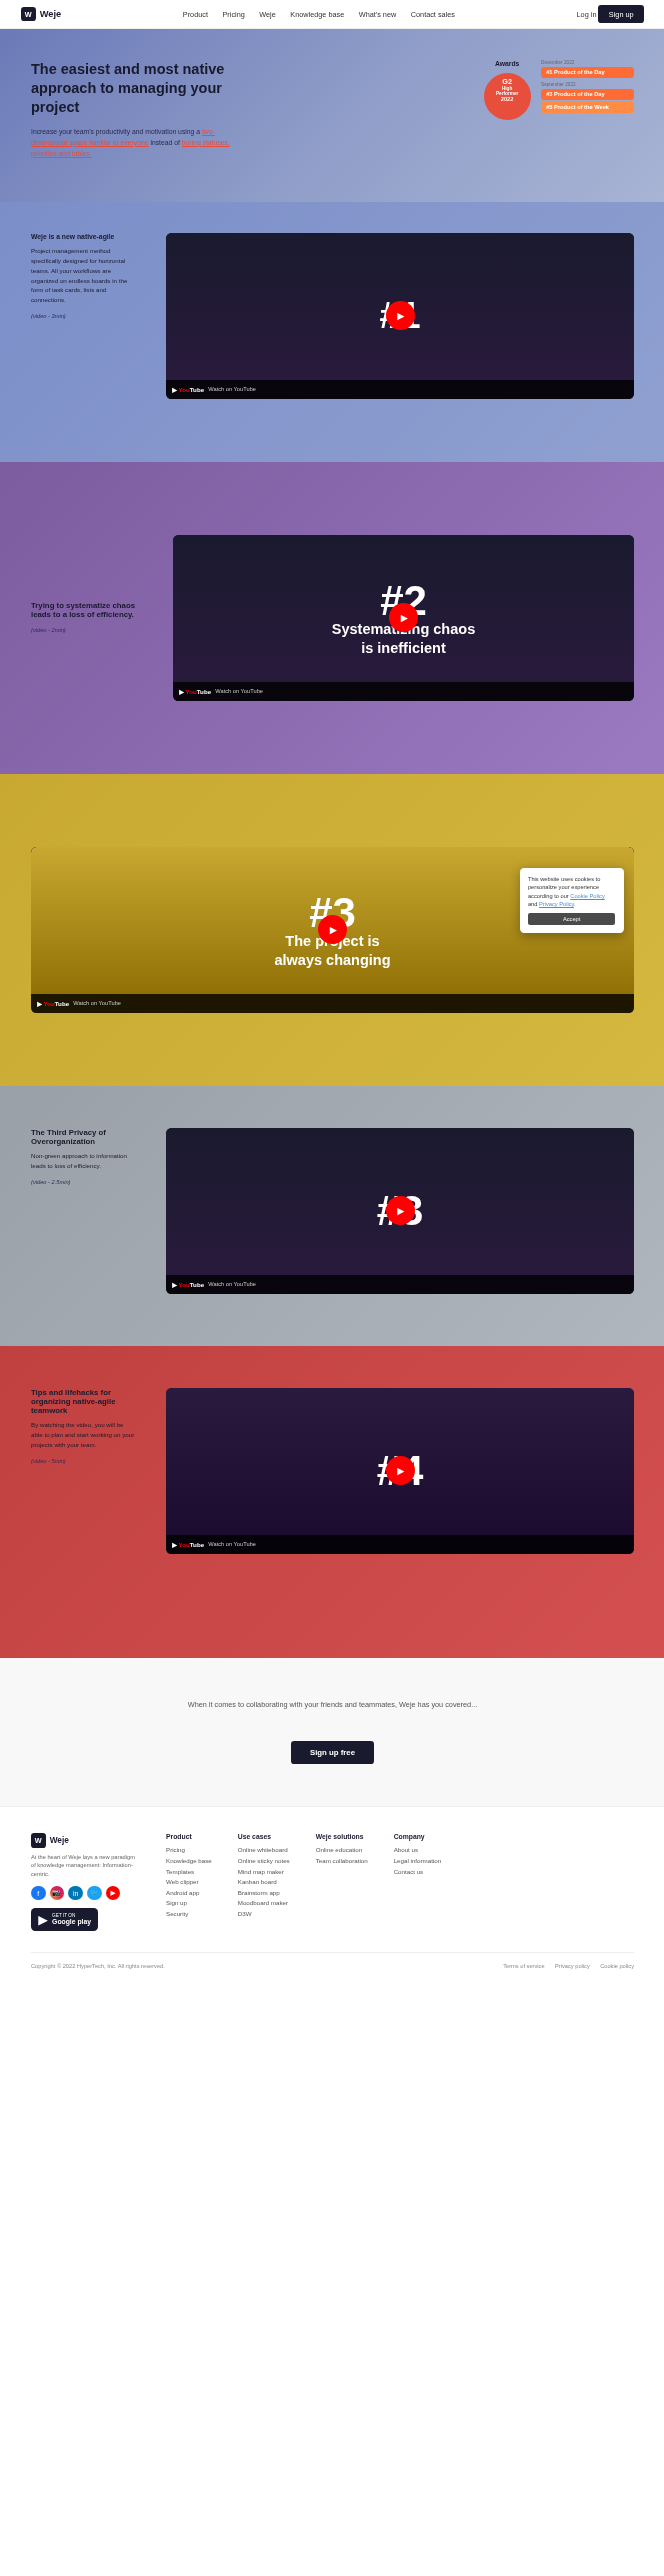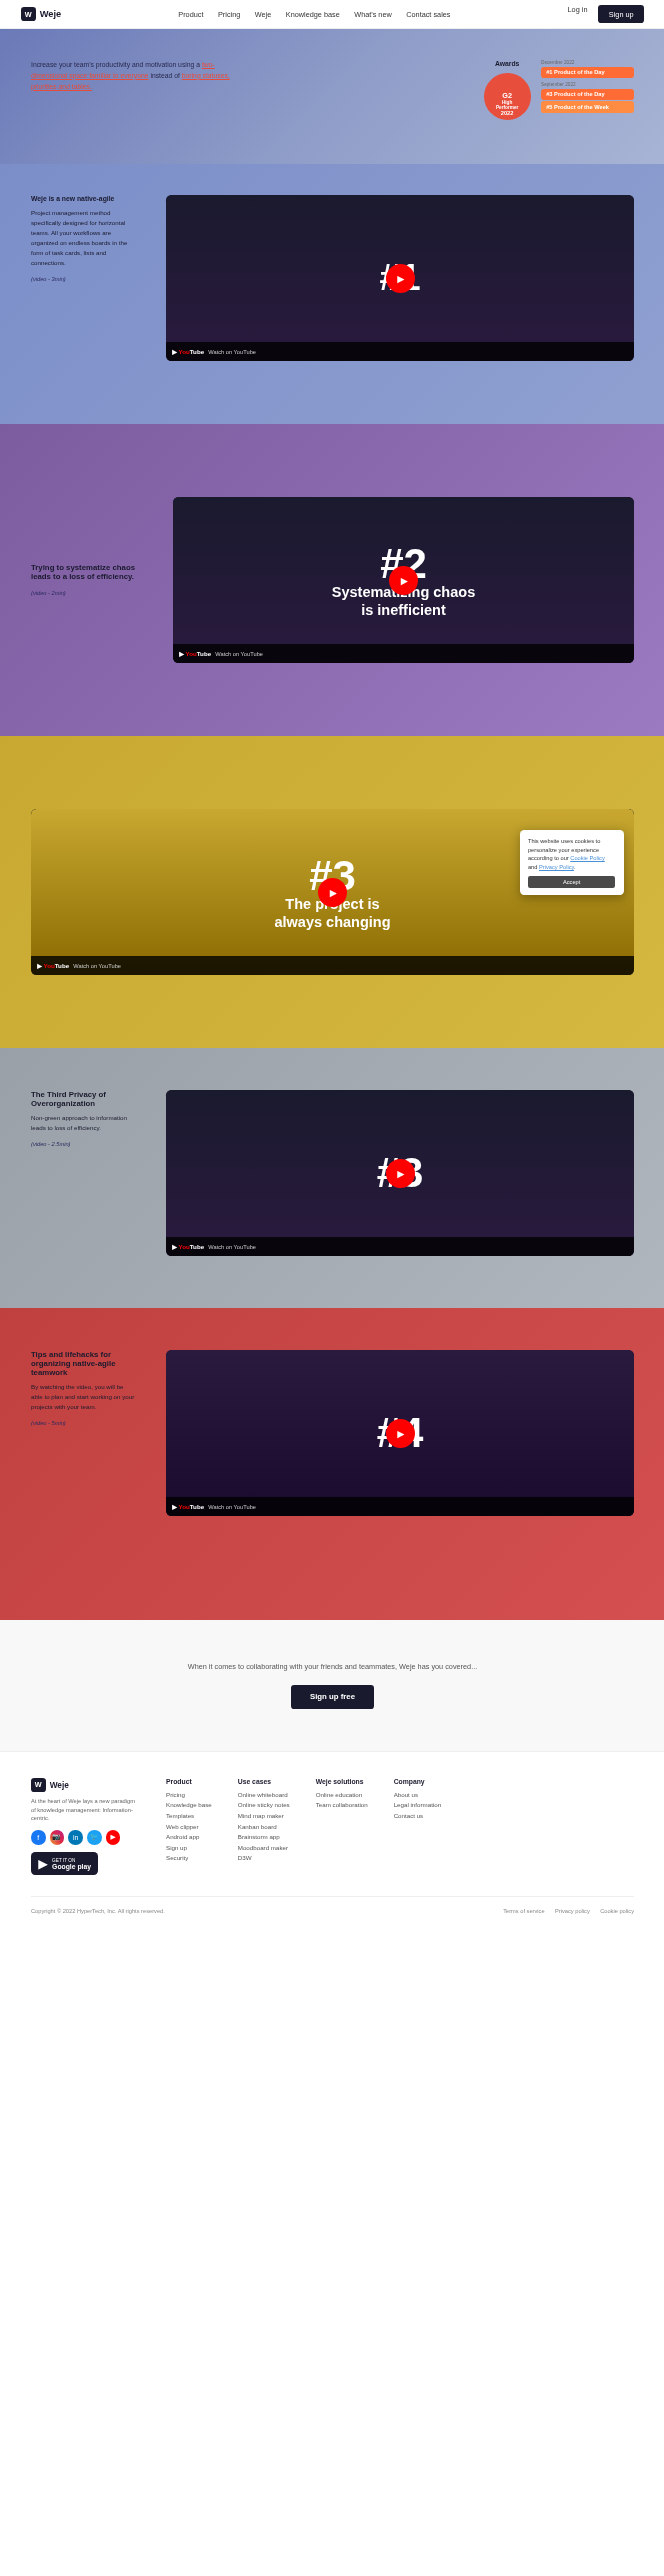--- a/index.html
+++ b/index.html
@@ -8,39 +8,39 @@
     
     nav {
       position: sticky; top: 0; z-index: 100;
       display: flex; align-items: center; justify-content: space-between;
       padding: 0 21px; height: 29px; background: #fff; border-bottom: 0.5px solid #eee;
     }
     .nav-logo { display: flex; align-items: center; gap: 4.2px; font-weight: 700; font-size: 9.3px; color: #1a1a2e; }
     .nav-logo-icon { width: 14.5px; height: 14.5px; background: #1a1a2e; border-radius: 3.1px; display: flex; align-items: center; justify-content: center; color: #fff; font-size: 7.3px; font-weight: 800; }
     .nav-links { display: flex; align-items: center; gap: 14.5px; font-size: 7.3px; color: #333; }
     .nav-links span { cursor: pointer; }
-    .nav-right { display: flex; gap: 11px; }
+    .nav-right { display: flex; align-items: center; gap: 2px; }
     .btn-login { font-size: 7.3px; color: #333; cursor: pointer; }
     .btn-signup { background: #1a1a2e; color: #fff; border: none; border-radius: 3.1px; padding: 4.2px 10.4px; font-size: 7.3px; cursor: pointer; }
 
     
     .hero {
       background: linear-gradient(135deg, #6b7ab8 0%, #8e9cc8 50%, #a8b4d4 100%);
       padding: 31px 31px 42px;
       display: flex; align-items: flex-start; justify-content: space-between;
       min-height: 135px;
     }
     .hero-text { max-width: 208px; }
     .hero-title { font-size: 14.5px; font-weight: 700; color: #1a1a2e; line-height: 1.3; margin-bottom: 10.4px; }
     .hero-subtitle { font-size: 6.8px; color: #2a2a4e; line-height: 1.6; }
     .hero-subtitle a { color: #e64c3c; text-decoration: underline; }
     .awards-title { font-size: 6.8px; font-weight: 600; color: #1a1a2e; margin-bottom: 2.1px; }
     .award-badge-main {
       background: #e84e3c; border-radius: 50%; width: 47px; height: 47px;
-      display: flex; flex-direction: column; align-items: center; justify-content: flex-end;
+      display: flex; flex-direction: column; align-items: center; justify-content: flex-start;
       color: #fff; font-size: 4.2px; font-weight: 700; text-align: center; padding: 4.2px;
     }
     .award-badge-main .g2 { font-size: 7.3px; font-weight: 900; }
     .award-badge-main .performer { font-size: 4.7px; }
     .award-badge-main .year { font-size: 5.7px; font-weight: 700; }
     .award-small { background: #ff6b35; border-radius: 3.1px; padding: 2.6px 5.2px; color: #fff; font-size: 4.7px; display: flex; align-items: center; gap: 3.1px; width: 93px; }
     .award-small .rank { font-size: 5.7px; font-weight: 700; }
     .award-small-2 { background: #ff8c42; }
     .awards-right { display: flex; flex-direction: column; gap: 4.2px; align-items: center; }
     .awards-container { display: flex; gap: 10.4px; align-items: flex-start; }
@@ -123,21 +123,21 @@
     .cookie-accept {
       background: #4a4a4a; color: #fff; border: none; border-radius: 2.1px;
       padding: 3.1px 8.3px; font-size: 5.7px; cursor: pointer; width: 100%;
     }
 
     
     .section-cta {
       background: #f8f8f8; padding: 42px 31px; text-align: center;
     }
     .cta-title { font-size: 16.6px; font-weight: 700; color: #1a1a2e; margin-bottom: 6.2px; }
-    .cta-subtitle { font-size: 7.3px; color: #555; margin-bottom: 14px; }
+    .cta-subtitle { font-size: 7.3px; color: #555; margin-bottom: 32px; }
     .btn-cta { background: #1a1a2e; color: #fff; border: none; border-radius: 3.1px; padding: 7.3px 18.7px; font-size: 7.8px; font-weight: 600; cursor: pointer; }
 
     
     footer {
       background: #fff; border-top: 0.5px solid #eee; padding: 26px 31px 15.6px;
     }
     .footer-top { display: flex; gap: 31px; margin-bottom: 21px; }
     .footer-brand { width: 104px; }
     .footer-brand-name { display: flex; align-items: center; gap: 4.2px; font-weight: 700; font-size: 8.3px; color: #1a1a2e; margin-bottom: 5.2px; }
     .footer-brand-desc { font-size: 5.7px; color: #666; line-height: 1.5; margin-bottom: 7.3px; }
@@ -196,20 +196,21 @@
     <span>Contact sales</span>
   </div>
   <div class="nav-right">
     <span class="btn-login">Log in</span>
     <button class="btn-signup">Sign up</button>
   </div>
 </nav>
 
 <section class="hero">
   <div class="hero-text">
+    <h1 class="hero-title">The easiest and most native approach to managing your project</h1>
     <p class="hero-subtitle">
       <span>Increase your team's productivity and motivation using a </span>
       <a>two-dimensional space familiar to everyone</a>
       <span> instead of </span>
       <a>boring statuses, priorities and tables.</a>
     </p>
   </div>
   <div class="awards-container">
     <div class="awards-right">
       <div class="awards-title">Awards</div>

